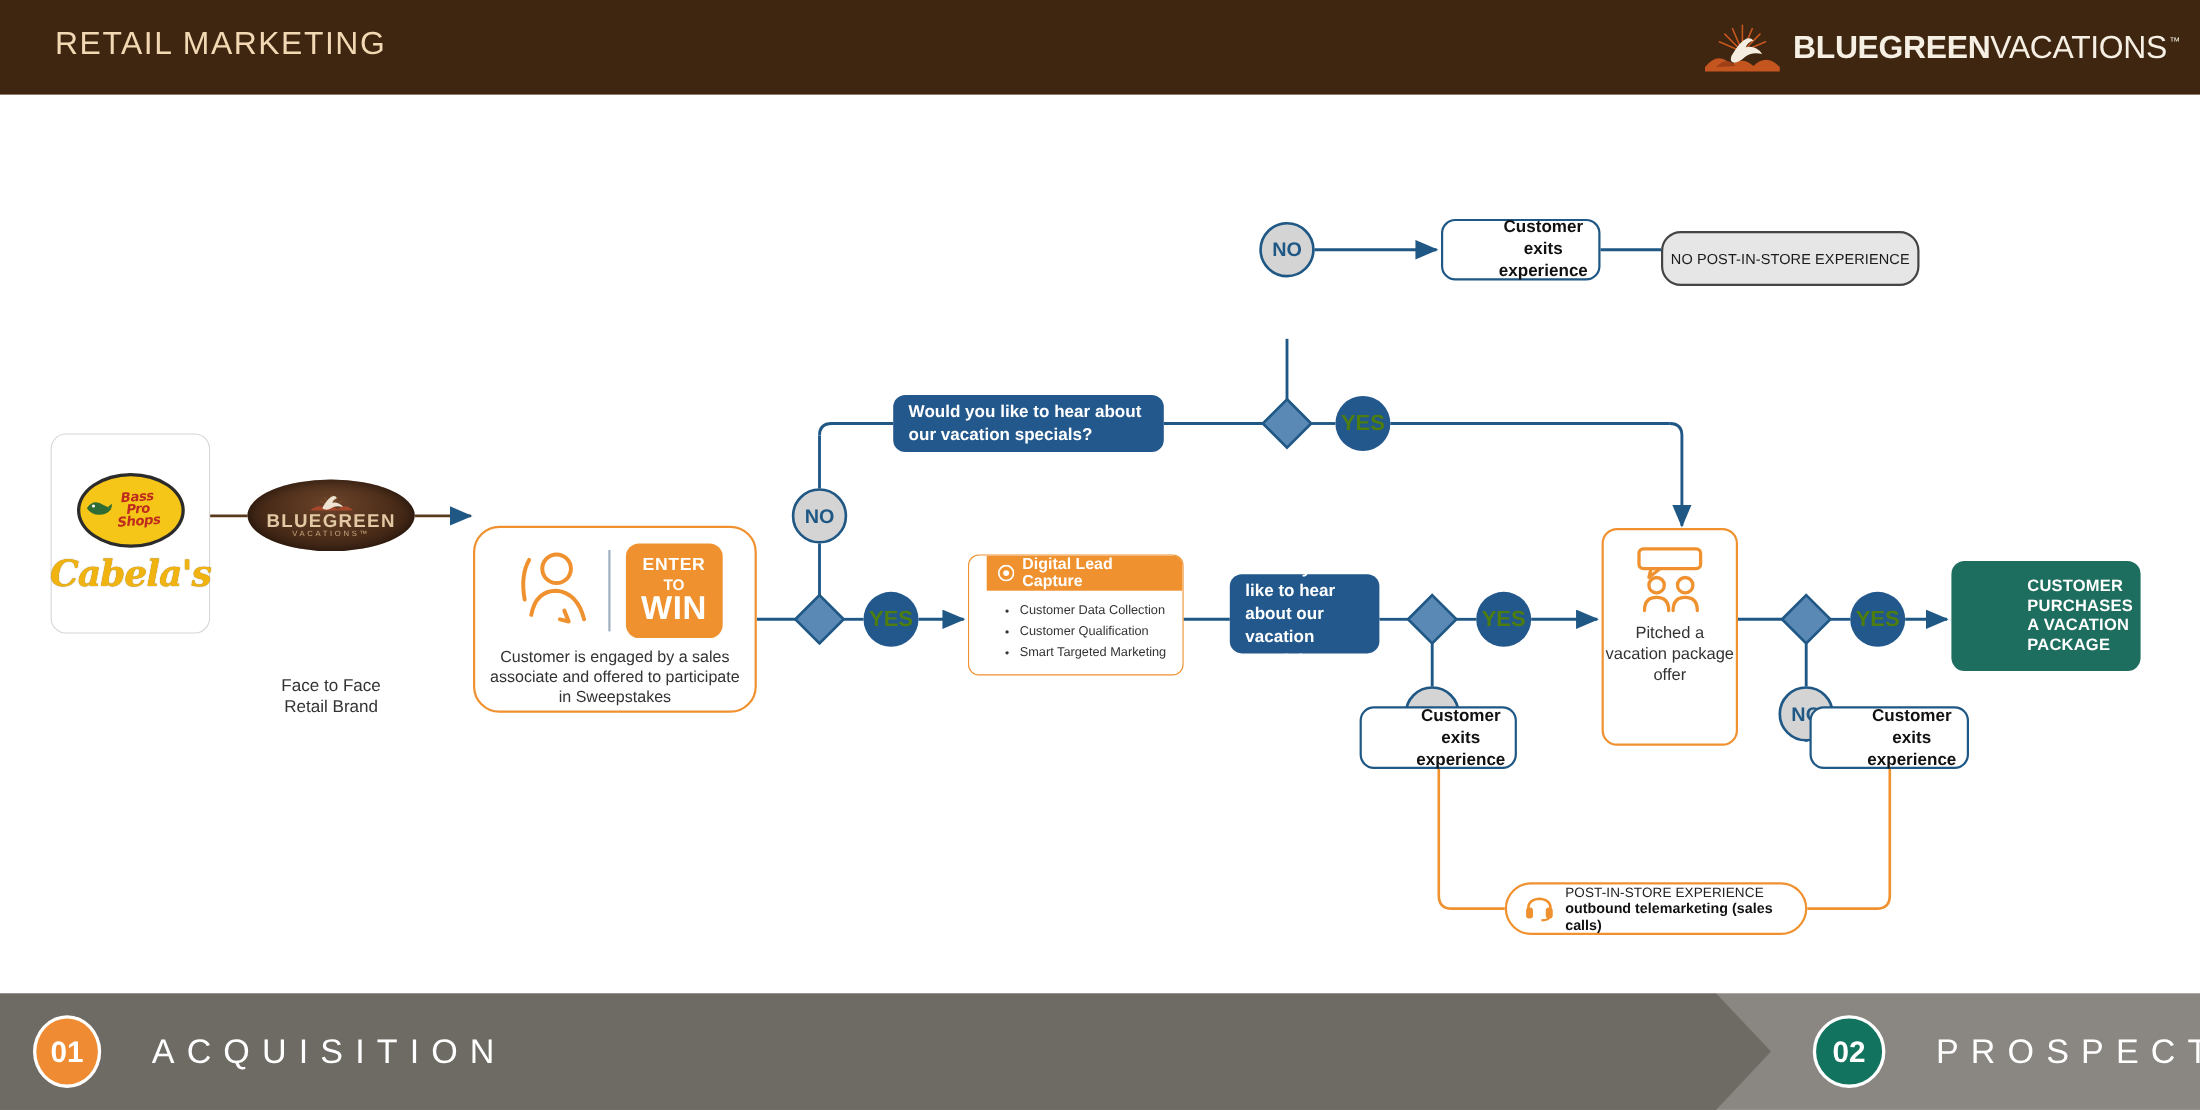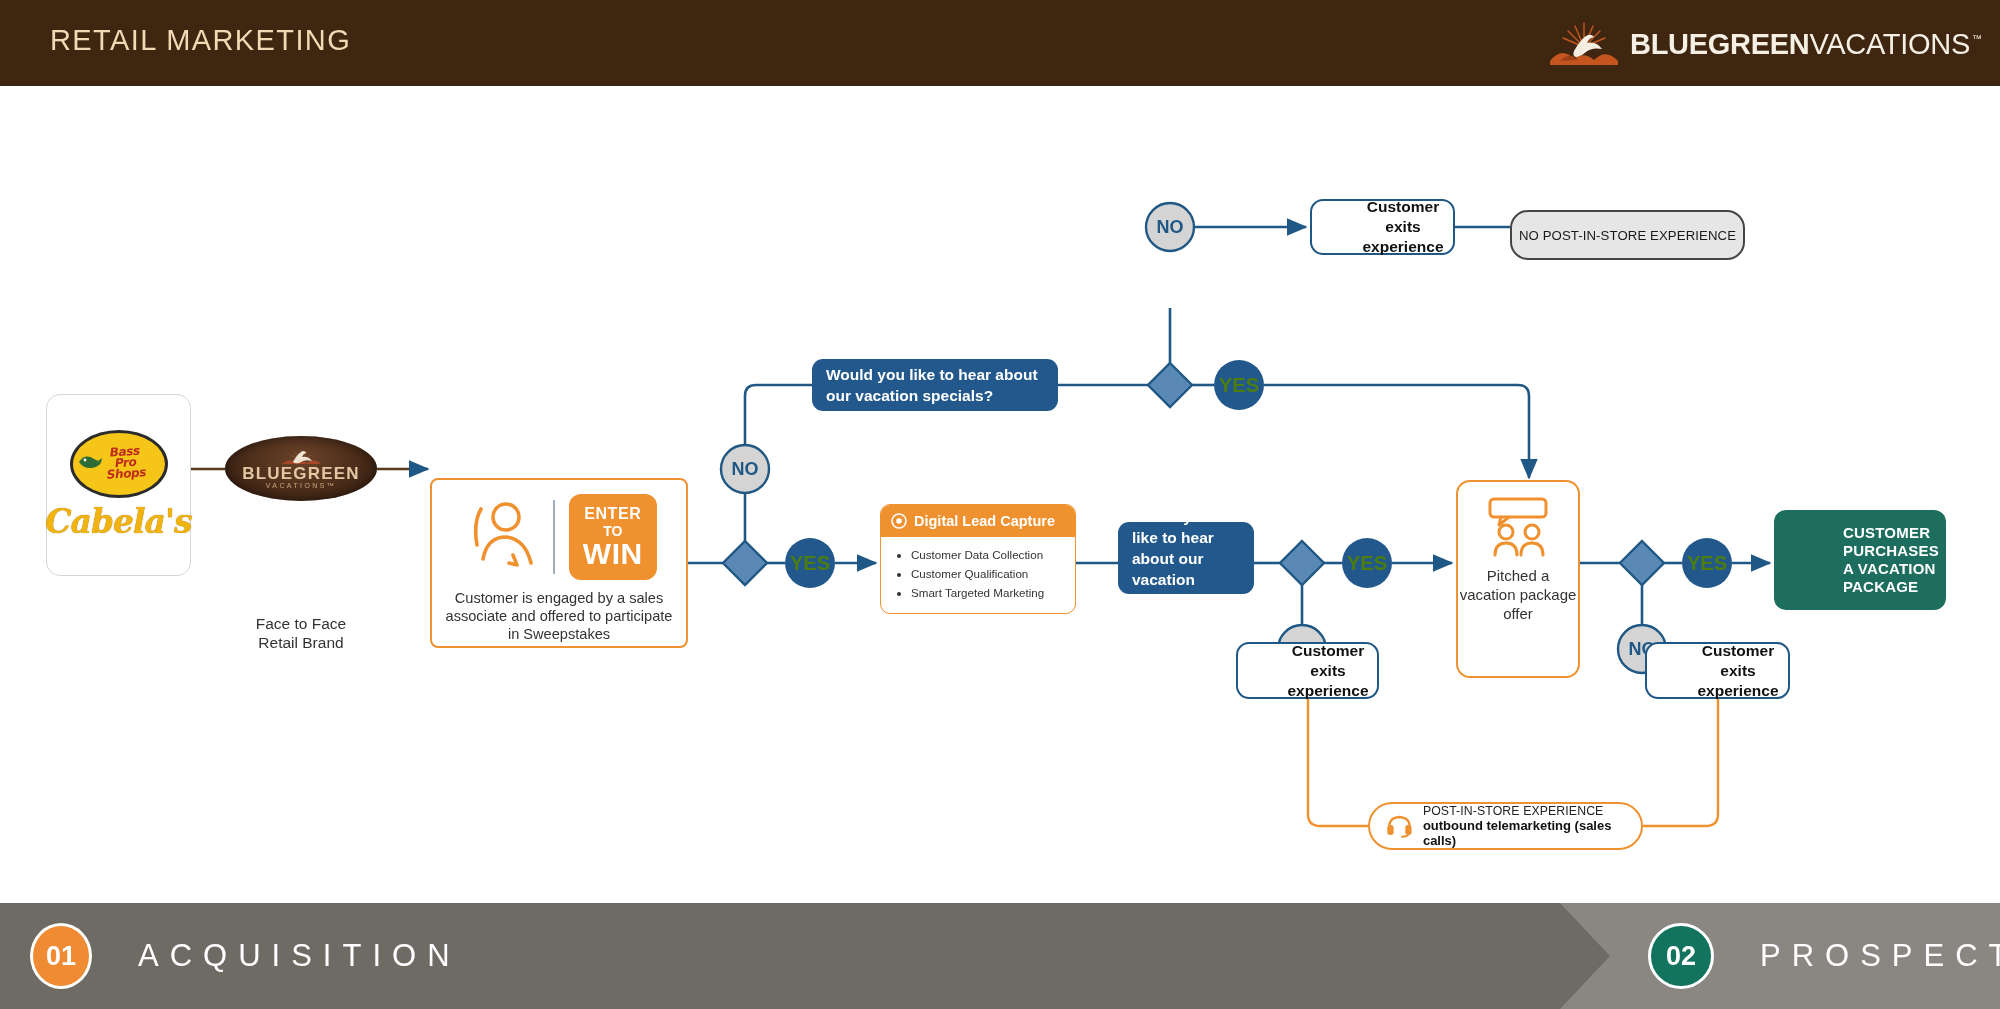--- a/index.html
+++ b/index.html
@@ -109,21 +109,21 @@
     color:#C8A97F;font-size:7px;letter-spacing:2.4px;font-weight:400;
   }
   .cap-below{
     position:absolute;text-align:center;color:#333333;
     font-size:15.5px;line-height:19px;
   }
 
   
   .sweep{
     left:430px;top:392px;width:258px;height:170px;
-    background:#fff;border:2.2px solid #F0912F;border-radius:8px;
+    background:#fff;border:2.2px solid #F0912F;border-radius:24px;
     display:flex;flex-direction:column;align-items:center;
     padding-top:14px;
   }
   .sweep-row{display:flex;align-items:center;gap:14px;height:86px;}
   .sweep-divider{width:1.5px;height:74px;background:#9FAFC0;}
   .etw{
     width:88px;height:86px;border-radius:12px;background:#F0912F;
     display:flex;flex-direction:column;align-items:center;justify-content:center;
     color:#fff;line-height:1;
   }
@@ -133,20 +133,21 @@
   .sweep-cap{
     margin-top:9px;text-align:center;color:#333;font-size:14.6px;line-height:18px;
     padding:0 8px;
   }
 
   
   .dlc{
     left:880px;top:418px;width:196px;height:110px;
     background:#fff;border:1.6px solid #F0912F;border-radius:10px;
     overflow:hidden;
+    padding-left:16px;
   }
   .dlc-head{
     background:#F0912F;height:32px;display:flex;align-items:center;gap:7px;
     padding:0 10px;color:#fff;font-size:14.5px;font-weight:700;
   }
   .dlc-body{padding:8px 10px 0 12px;}
   .dlc-body li{
     font-size:11.6px;color:#333;line-height:19px;margin-left:6px;
   }
   .dlc-body ul{margin:0;padding-left:12px;}

